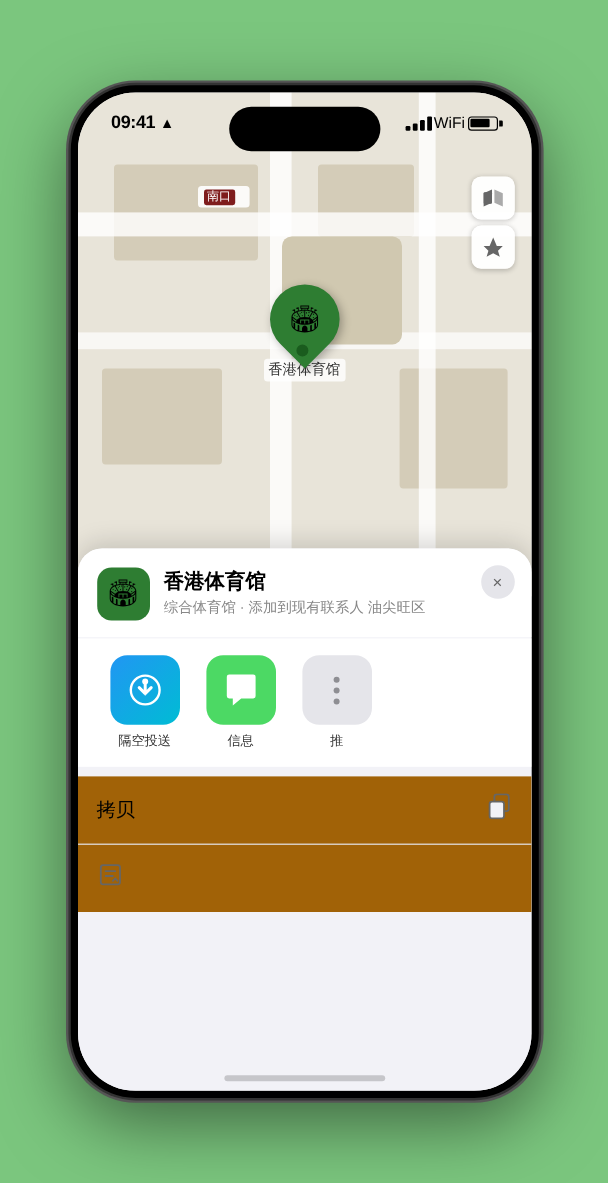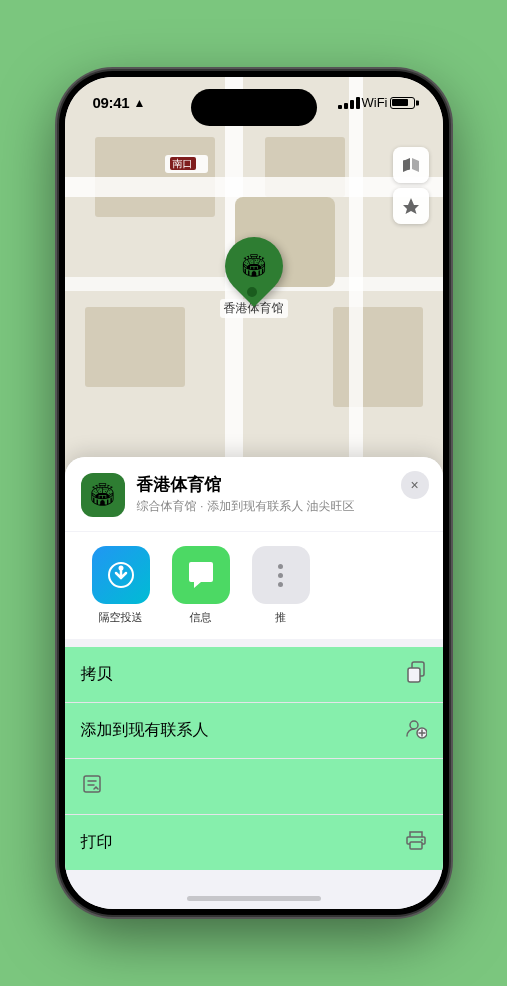--- a/index.html
+++ b/index.html
@@ -372,21 +372,21 @@
     }
 
     .share-app-label {
       font-size: 11px;
       color: #333;
       text-align: center;
     }
 
     
     .action-list {
-      background: #86efac;
+      background: #a16207;
       margin-top: 8px;
     }
 
     .action-item {
       display: flex;
       align-items: center;
       justify-content: space-between;
       padding: 14px 16px;
       border-bottom: 0.5px solid #e5e5ea;
     }
@@ -549,53 +549,31 @@
           <span class="action-label">拷贝</span>
           <span class="action-icon">
             <svg width="22" height="22" viewBox="0 0 22 22" fill="none">
               <rect x="7" y="1" width="12" height="14" rx="2" stroke="#666" stroke-width="1.5"></rect>
               <rect x="3" y="7" width="12" height="14" rx="2" stroke="#666" stroke-width="1.5" fill="#f2f2f7"></rect>
             </svg>
           </span>
         </div>
 
 
-        <div class="action-item">
-          <span class="action-label">添加到现有联系人</span>
-          <span class="action-icon">
-            <svg width="22" height="22" viewBox="0 0 22 22" fill="none">
-              <circle cx="9" cy="8" r="4" stroke="#666" stroke-width="1.5"></circle>
-              <path d="M2 19c0-4 3.1-7 7-7" stroke="#666" stroke-width="1.5" fill="none" stroke-linecap="round"></path>
-              <circle cx="17" cy="16" r="5" fill="#f2f2f7" stroke="#666" stroke-width="1.5"></circle>
-              <path d="M17 13v6M14 16h6" stroke="#666" stroke-width="1.5" stroke-linecap="round"></path>
-            </svg>
-          </span>
-        </div>
 
         <div class="action-item">
           <span class="action-icon">
             <svg width="22" height="22" viewBox="0 0 22 22" fill="none">
               <rect x="3" y="3" width="16" height="16" rx="2" stroke="#666" stroke-width="1.5"></rect>
               <path d="M7 8h8M7 12h6" stroke="#666" stroke-width="1.5" stroke-linecap="round"></path>
               <path d="M13 16l2-2 2 2" stroke="#666" stroke-width="1.5" stroke-linecap="round" fill="none"></path>
             </svg>
           </span>
         </div>
 
-        <div class="action-item" style="border-bottom:none;">
-          <span class="action-label">打印</span>
-          <span class="action-icon">
-            <svg width="22" height="22" viewBox="0 0 22 22" fill="none">
-              <rect x="5" y="13" width="12" height="7" rx="1" stroke="#666" stroke-width="1.5"></rect>
-              <path d="M5 15H3a1 1 0 01-1-1V9a1 1 0 011-1h16a1 1 0 011 1v5a1 1 0 01-1 1h-2" stroke="#666" stroke-width="1.5"></path>
-              <path d="M5 8V3h12v5" stroke="#666" stroke-width="1.5"></path>
-              <circle cx="17" cy="11" r="1" fill="#666"></circle>
-            </svg>
-          </span>
-        </div>
       </div>
 
       <div class="home-indicator"></div>
 
     </div>
 
   </div>
 </div>
 
 </body></html>

